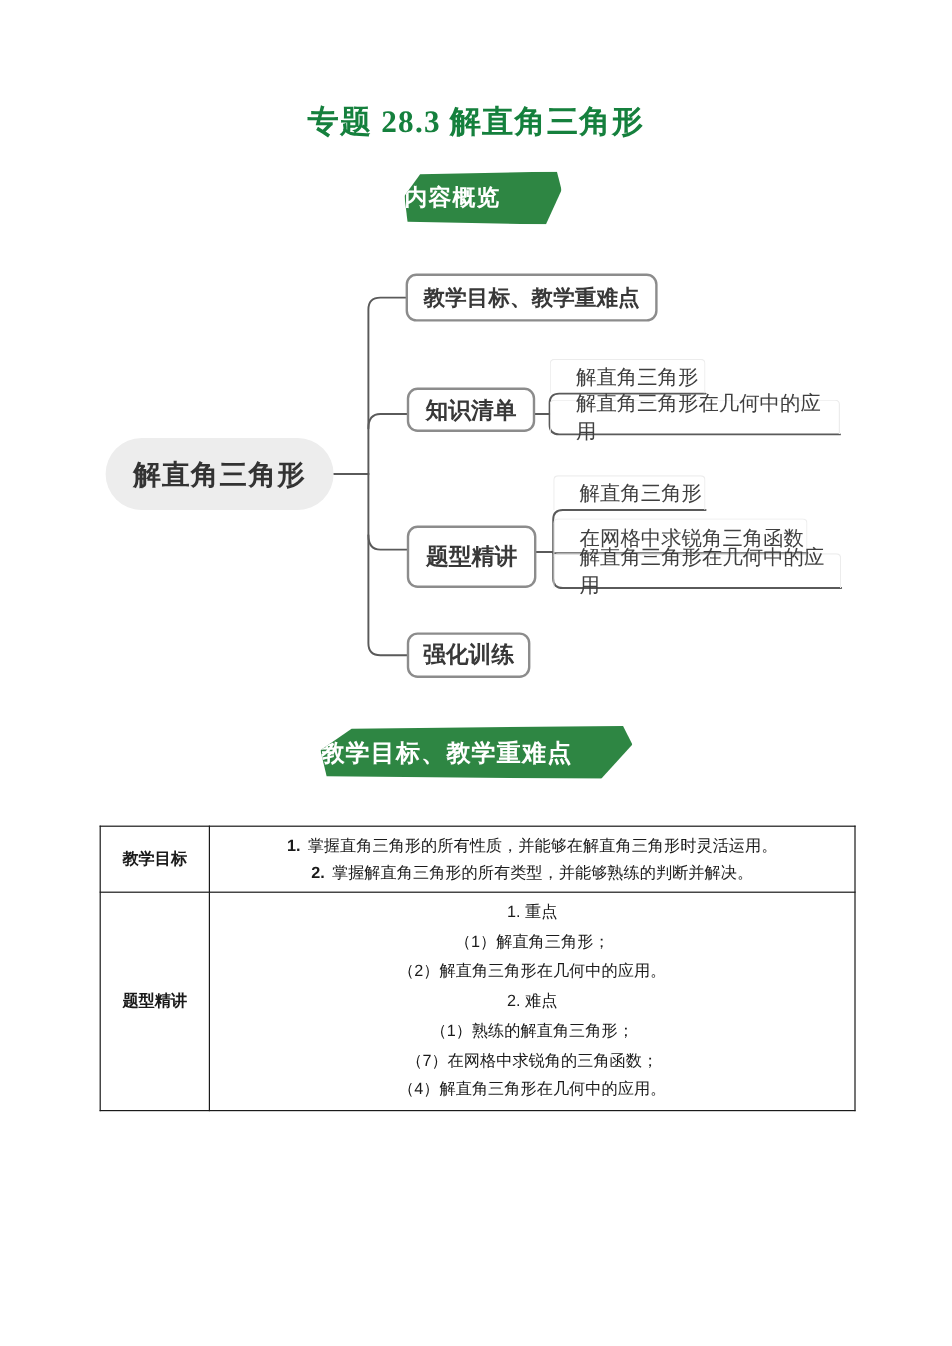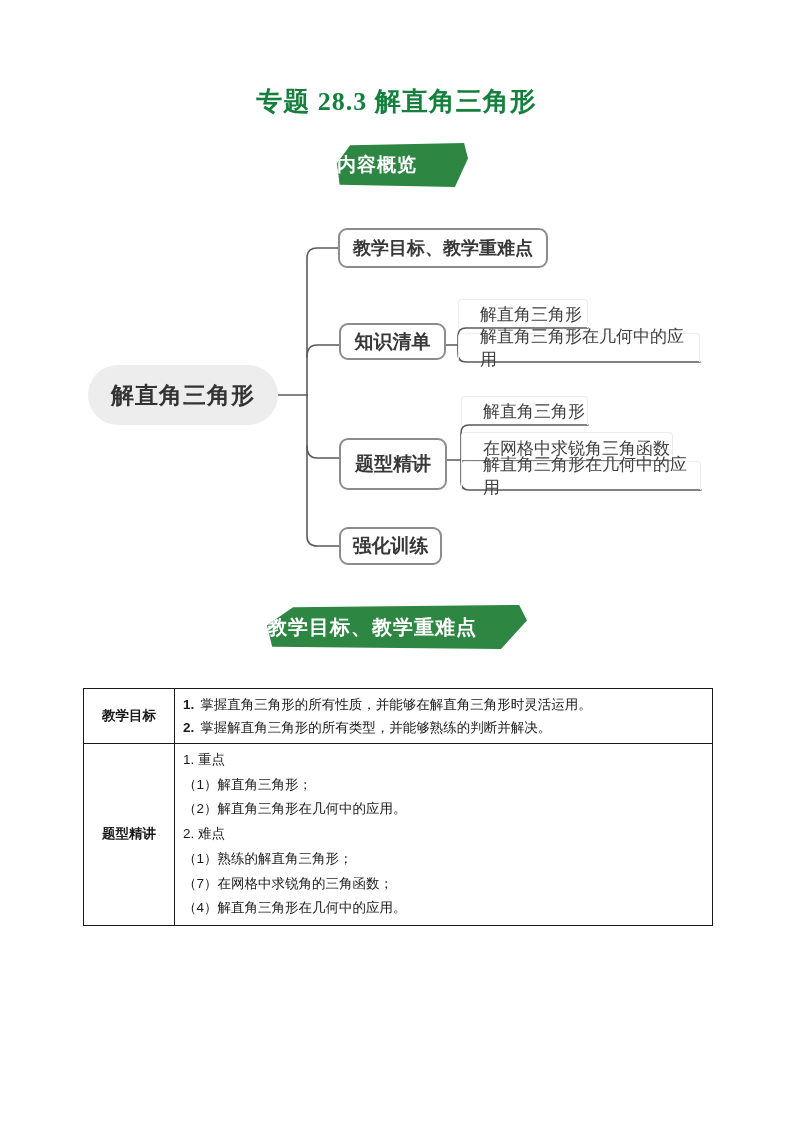--- a/index.html
+++ b/index.html
@@ -74,21 +74,21 @@
     border:1.5px solid #1a1a1a;
     vertical-align:middle;
     box-sizing:border-box;
   }
   .obj-table th{
     width:91px;
     font-size:13.5px;font-weight:bold;text-align:center;
   }
   .obj-table td{
     width:538px;
-    font-size:13.5px;text-align:left;padding:4px 8px;
+    font-size:13.5px;text-align:center;padding:4px 8px;
   }
   .row-goal{height:55px;}
   .row-focus{height:175px;}
   .row-goal td div{line-height:23px;}
   .row-focus td div{line-height:24.7px;}
   .tnum{font-weight:bold;margin-right:6px;}
 </style>
 </head>
 <body>
 

